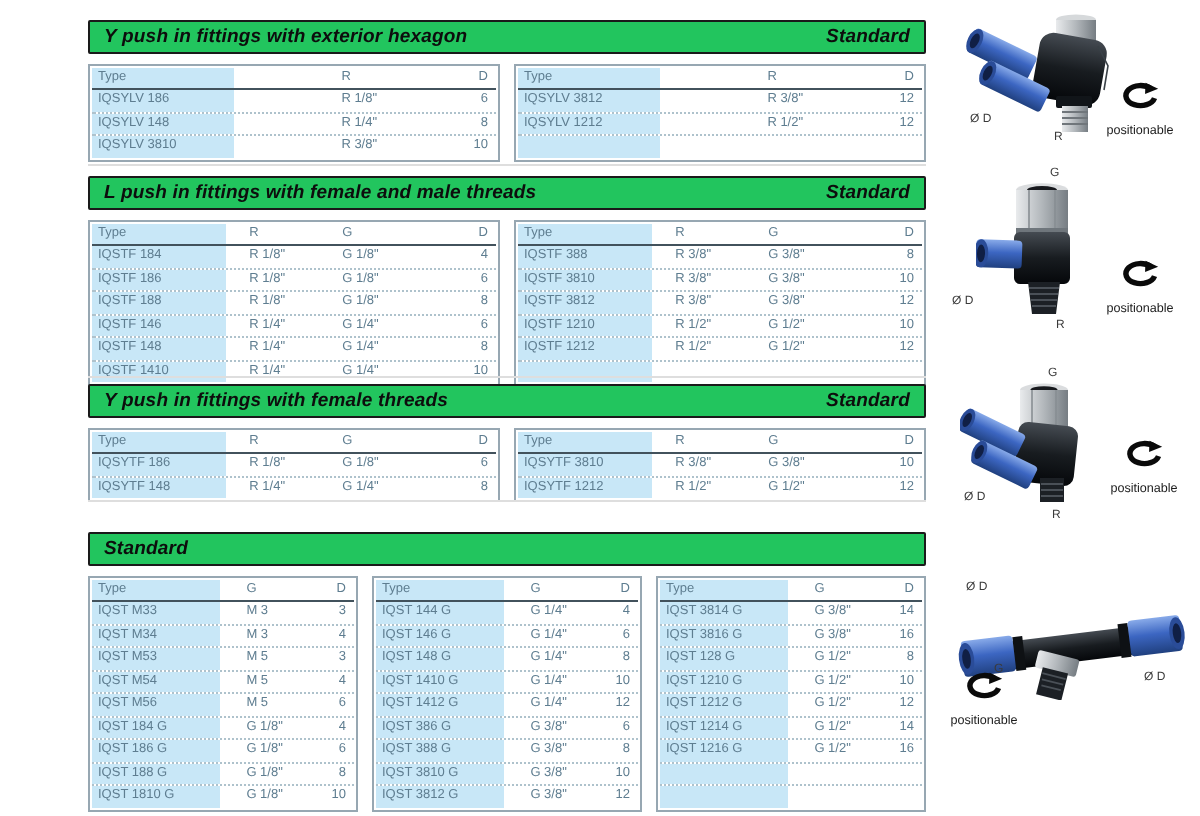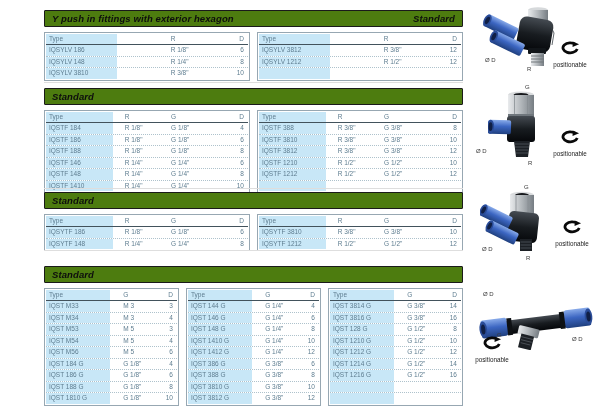--- a/index.html
+++ b/index.html
@@ -6,21 +6,21 @@
   body {
     width:600px; height:408px; position:relative; background:#ffffff;
     font-family:"Liberation Sans", sans-serif; overflow:hidden;
     -webkit-font-smoothing:antialiased;
   }
   .main { position:absolute; left:44px; top:10px; width:419px; }
   .section { position:absolute; left:0; width:100%; }
   .secbar {
     height:15px; border:1.5px solid #1a1a1a; border-radius:1px;
     display:flex; justify-content:space-between; align-items:center;
-    padding:0 7px; background:#4d7c0f;
+    padding:0 7px; background:#22c55e;
   }
   .secbar .ttl, .secbar .std {
     font-size:9.5px; font-weight:bold; font-style:italic; color:#0d0d0d;
     letter-spacing:.1px; white-space:nowrap;
   }
   .tables { display:flex; gap:7px; margin-top:5px; }
   .tbl {
     flex:1; border:1px solid #97a7b2; background:#fff; padding:1px;
     font-size:6.5px; color:#5e7d90;
   }
@@ -121,20 +121,21 @@
             <span class="tc c1"></span>
             <span class="tc c2 clast"></span>
           </div>
         </div>
     </div>
   </div>
   <div class="sep" style="top:72px"></div>
 
   <div class="section" style="top:78px">
     <div class="secbar">
+      <span class="ttl">L push in fittings with female and male threads</span>
       <span class="std">Standard</span>
     </div>
     <div class="tables">
       <div class="tbl g4">
           <div class="trow thead">
             <span class="tc c0">Type</span>
             <span class="tc c1">R</span>
             <span class="tc c2">G</span>
             <span class="tc c3 clast">D</span>
           </div>
@@ -218,20 +219,21 @@
             <span class="tc c2"></span>
             <span class="tc c3 clast"></span>
           </div>
         </div>
     </div>
   </div>
   <div class="sep" style="top:178px"></div>
 
   <div class="section" style="top:182px">
     <div class="secbar">
+      <span class="ttl">Y push in fittings with female threads</span>
       <span class="std">Standard</span>
     </div>
     <div class="tables">
       <div class="tbl g4">
           <div class="trow thead">
             <span class="tc c0">Type</span>
             <span class="tc c1">R</span>
             <span class="tc c2">G</span>
             <span class="tc c3 clast">D</span>
           </div>

